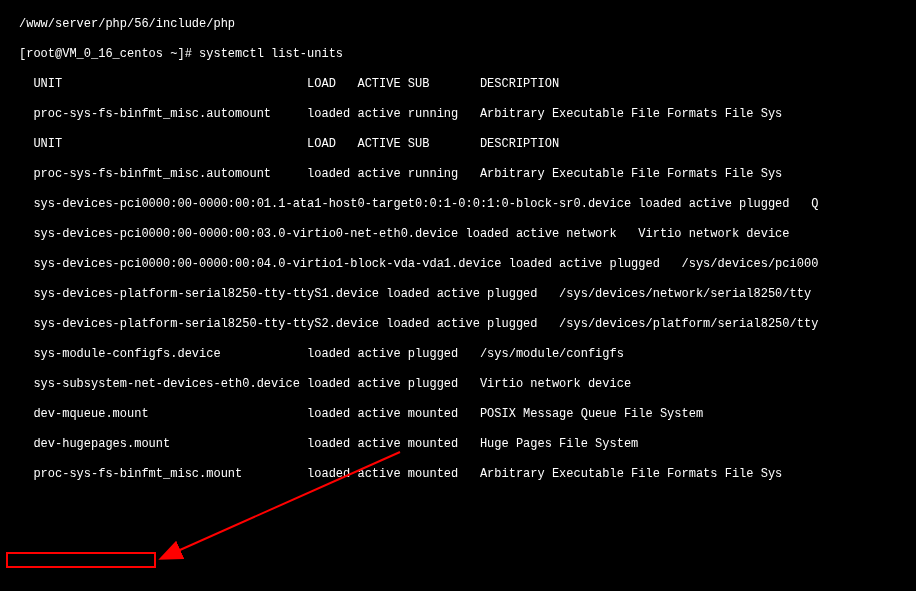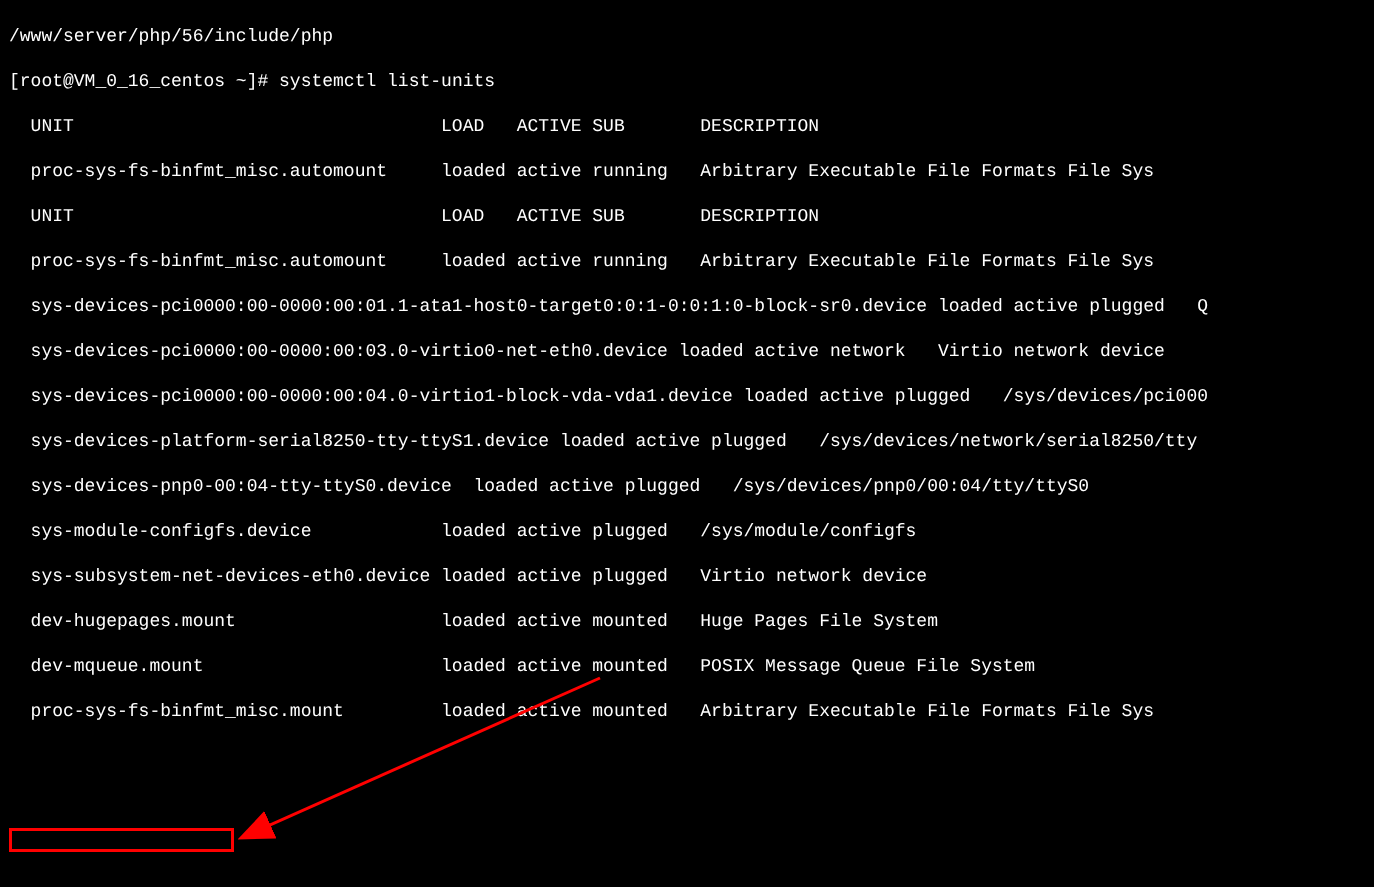--- a/index.html
+++ b/index.html
@@ -15,20 +15,21 @@
       overflow: hidden;
       position: relative;
     }
     .terminal {
       padding: 2px 6px;
       white-space: pre;
     }
     .line {
       display: block;
       white-space: pre;
+      margin-left: 13px;
     }
     .highlight-box {
       position: absolute;
       border: 2px solid #ff0000;
       background: transparent;
       pointer-events: none;
     }
     .arrow-svg {
       position: absolute;
       pointer-events: none;
@@ -41,25 +42,25 @@
 <span class="line">/www/server/php/56/include/php</span>
 <span class="line"><span>[root@VM_0_16_centos ~]# </span><span>systemctl list-units</span></span>
 <span class="line">  UNIT                                  LOAD   ACTIVE SUB       DESCRIPTION</span>
 <span class="line">  proc-sys-fs-binfmt_misc.automount     loaded active running   Arbitrary Executable File Formats File Sys</span>
 <span class="line">  UNIT                                  LOAD   ACTIVE SUB       DESCRIPTION</span>
 <span class="line">  proc-sys-fs-binfmt_misc.automount     loaded active running   Arbitrary Executable File Formats File Sys</span>
 <span class="line">  sys-devices-pci0000:00-0000:00:01.1-ata1-host0-target0:0:1-0:0:1:0-block-sr0.device loaded active plugged   Q</span>
 <span class="line">  sys-devices-pci0000:00-0000:00:03.0-virtio0-net-eth0.device loaded active network   Virtio network device</span>
 <span class="line">  sys-devices-pci0000:00-0000:00:04.0-virtio1-block-vda-vda1.device loaded active plugged   /sys/devices/pci000</span>
 <span class="line">  sys-devices-platform-serial8250-tty-ttyS1.device loaded active plugged   /sys/devices/network/serial8250/tty</span>
-<span class="line">  sys-devices-pnp0-00:04-tty-ttyS0.device  loaded active plugged   /sys/devices/pnp0/00:04/tty/ttyS0</span>
+<span class="line">  sys-devices-platform-serial8250-tty-ttyS2.device loaded active plugged   /sys/devices/platform/serial8250/tty</span>
 <span class="line">  sys-module-configfs.device            loaded active plugged   /sys/module/configfs</span>
 <span class="line">  sys-subsystem-net-devices-eth0.device loaded active plugged   Virtio network device</span>
+<span class="line">  dev-mqueue.mount                      loaded active mounted   POSIX Message Queue File System</span>
 <span class="line">  dev-hugepages.mount                   loaded active mounted   Huge Pages File System</span>
-<span class="line">  dev-mqueue.mount                      loaded active mounted   POSIX Message Queue File System</span>
 <span class="line">  proc-sys-fs-binfmt_misc.mount         loaded active mounted   Arbitrary Executable File Formats File Sys</span>
 
 
 
 
 
 
 
 
 

